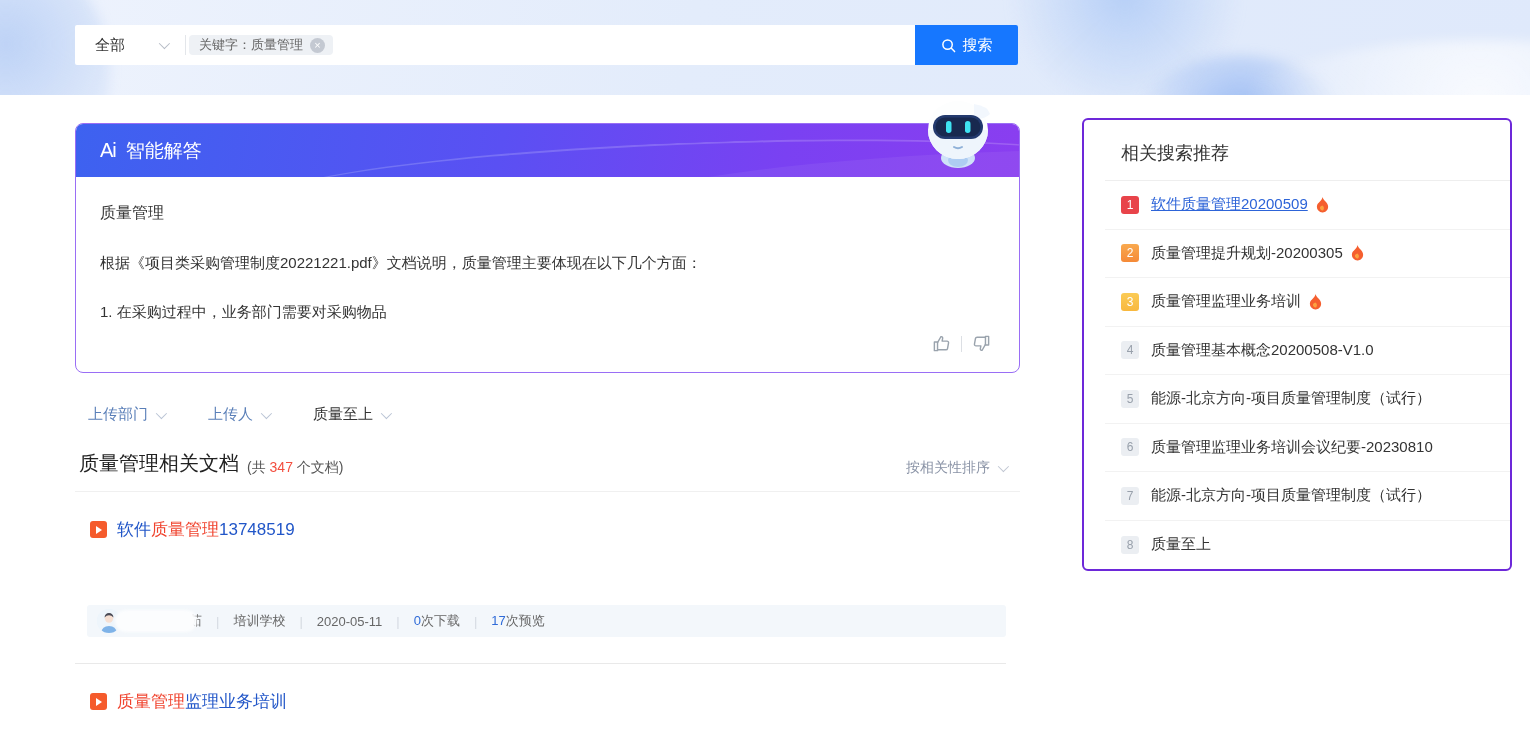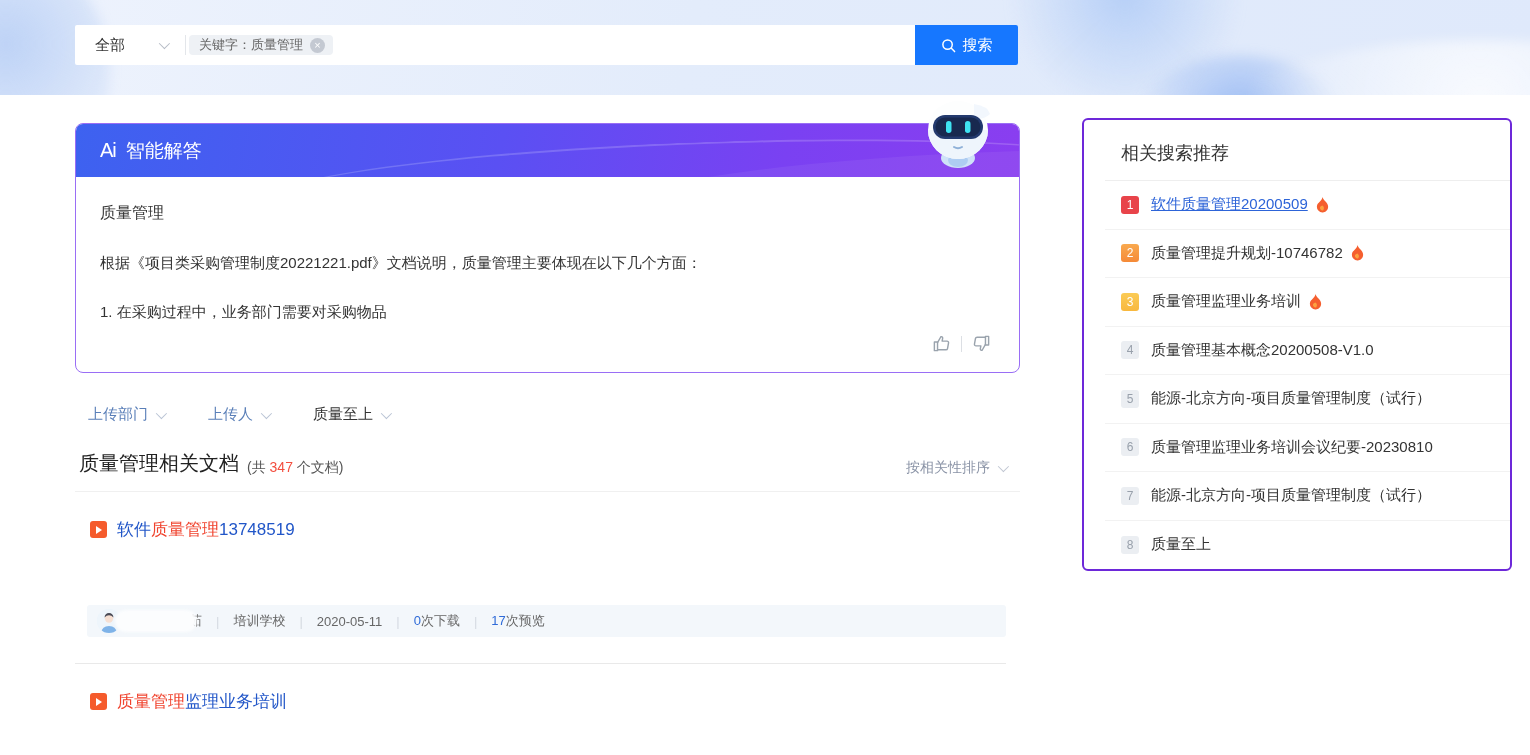--- a/index.html
+++ b/index.html
@@ -247,21 +247,21 @@
         <span class="flame">
           <svg width="13" height="16" viewBox="0 0 13 16">
               <path d="M6.5 0 C7 3.2 10.8 4.6 11.8 8 a5.6 5.6 0 1 1 -10.8 0.8 C1.6 5.4 5.8 4.4 6.5 0z" fill="#f55f2f"></path>
               <path d="M6.5 8.5 c1.6 1.4 2 3.2 0.6 4.9 a2.6 2.6 0 0 1 -3-3.4 c0.6-1 1.7-1 2.4-1.5z" fill="#fca23f"></path>
             </svg>
         </span>
       </div>
 
       <div class="sb-item">
         <span class="sb-badge badge-2">2</span>
-        <span class="sb-label">质量管理提升规划-10746782</span>
+        <span class="sb-label">质量管理提升规划-20200305</span>
         <span class="flame">
           <svg width="13" height="16" viewBox="0 0 13 16">
               <path d="M6.5 0 C7 3.2 10.8 4.6 11.8 8 a5.6 5.6 0 1 1 -10.8 0.8 C1.6 5.4 5.8 4.4 6.5 0z" fill="#f55f2f"></path>
               <path d="M6.5 8.5 c1.6 1.4 2 3.2 0.6 4.9 a2.6 2.6 0 0 1 -3-3.4 c0.6-1 1.7-1 2.4-1.5z" fill="#fca23f"></path>
             </svg>
         </span>
       </div>
 
       <div class="sb-item">
         <span class="sb-badge badge-3">3</span>

